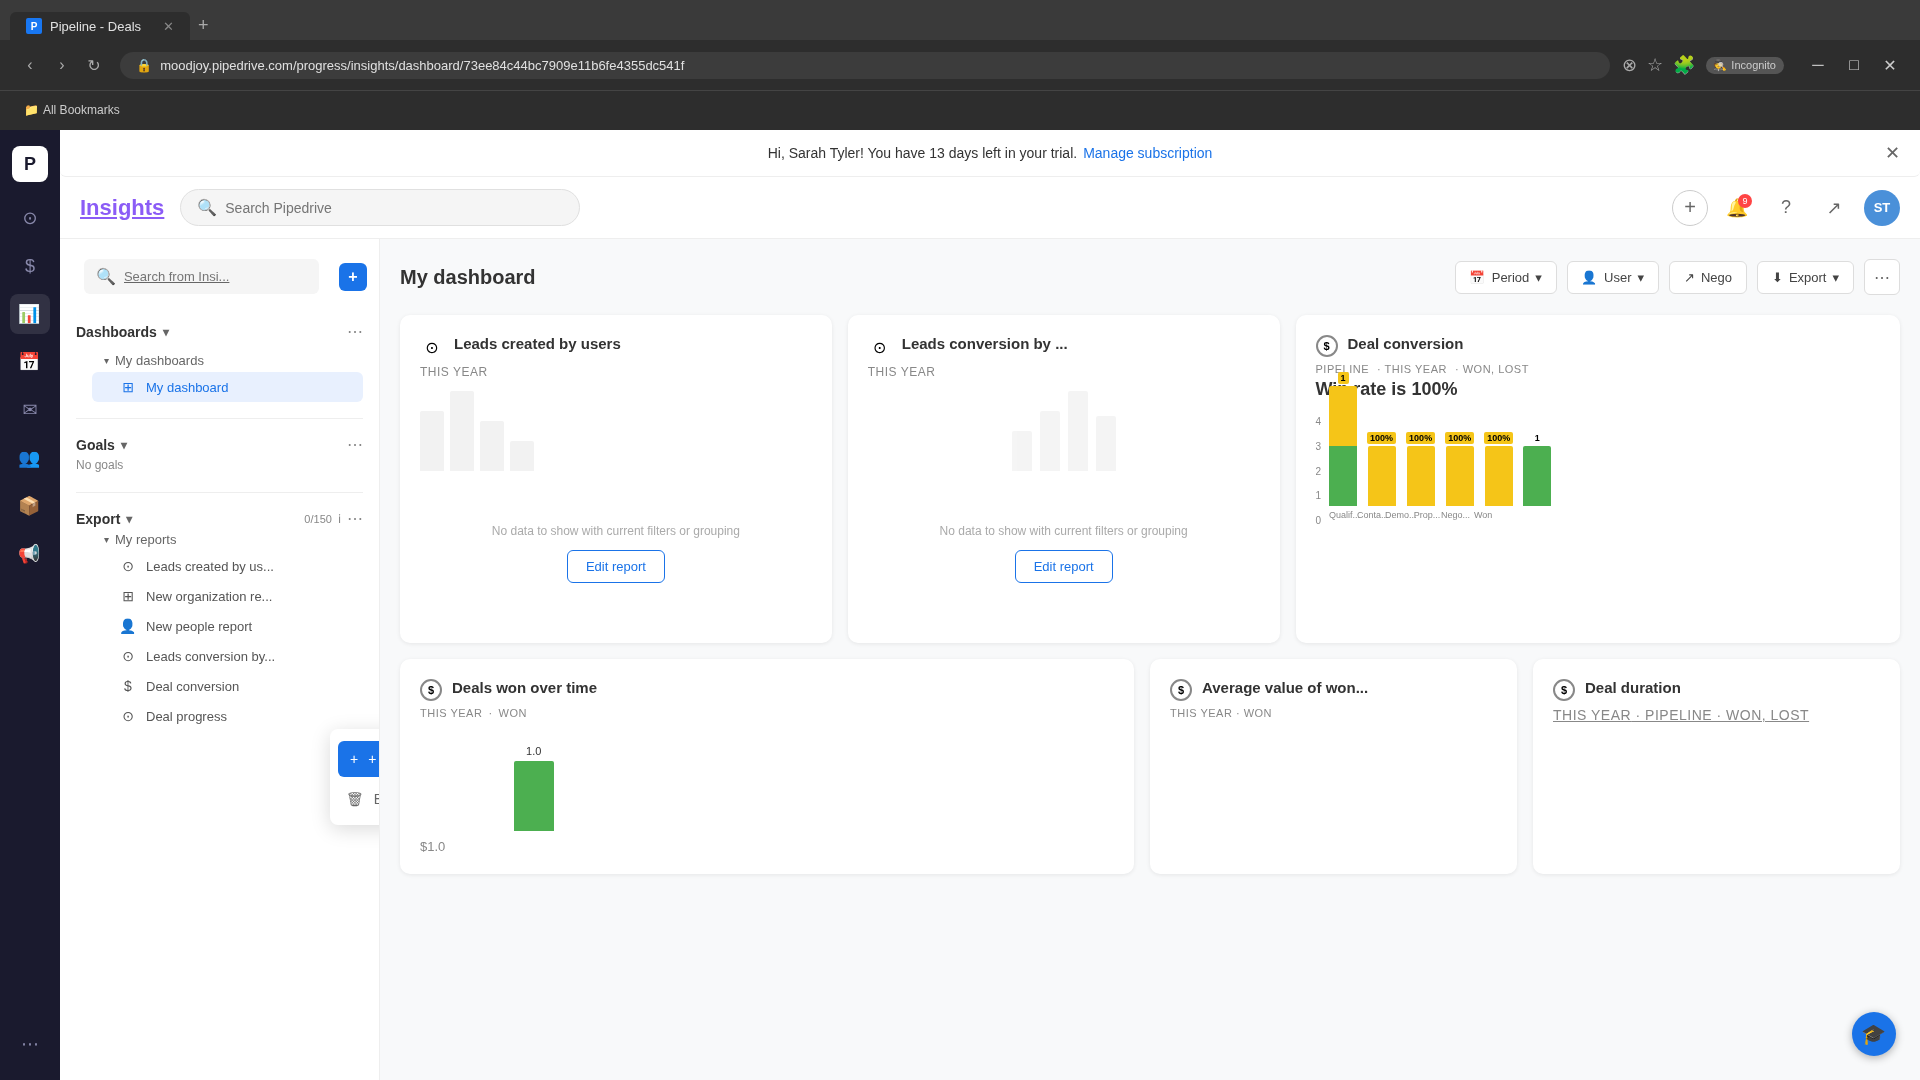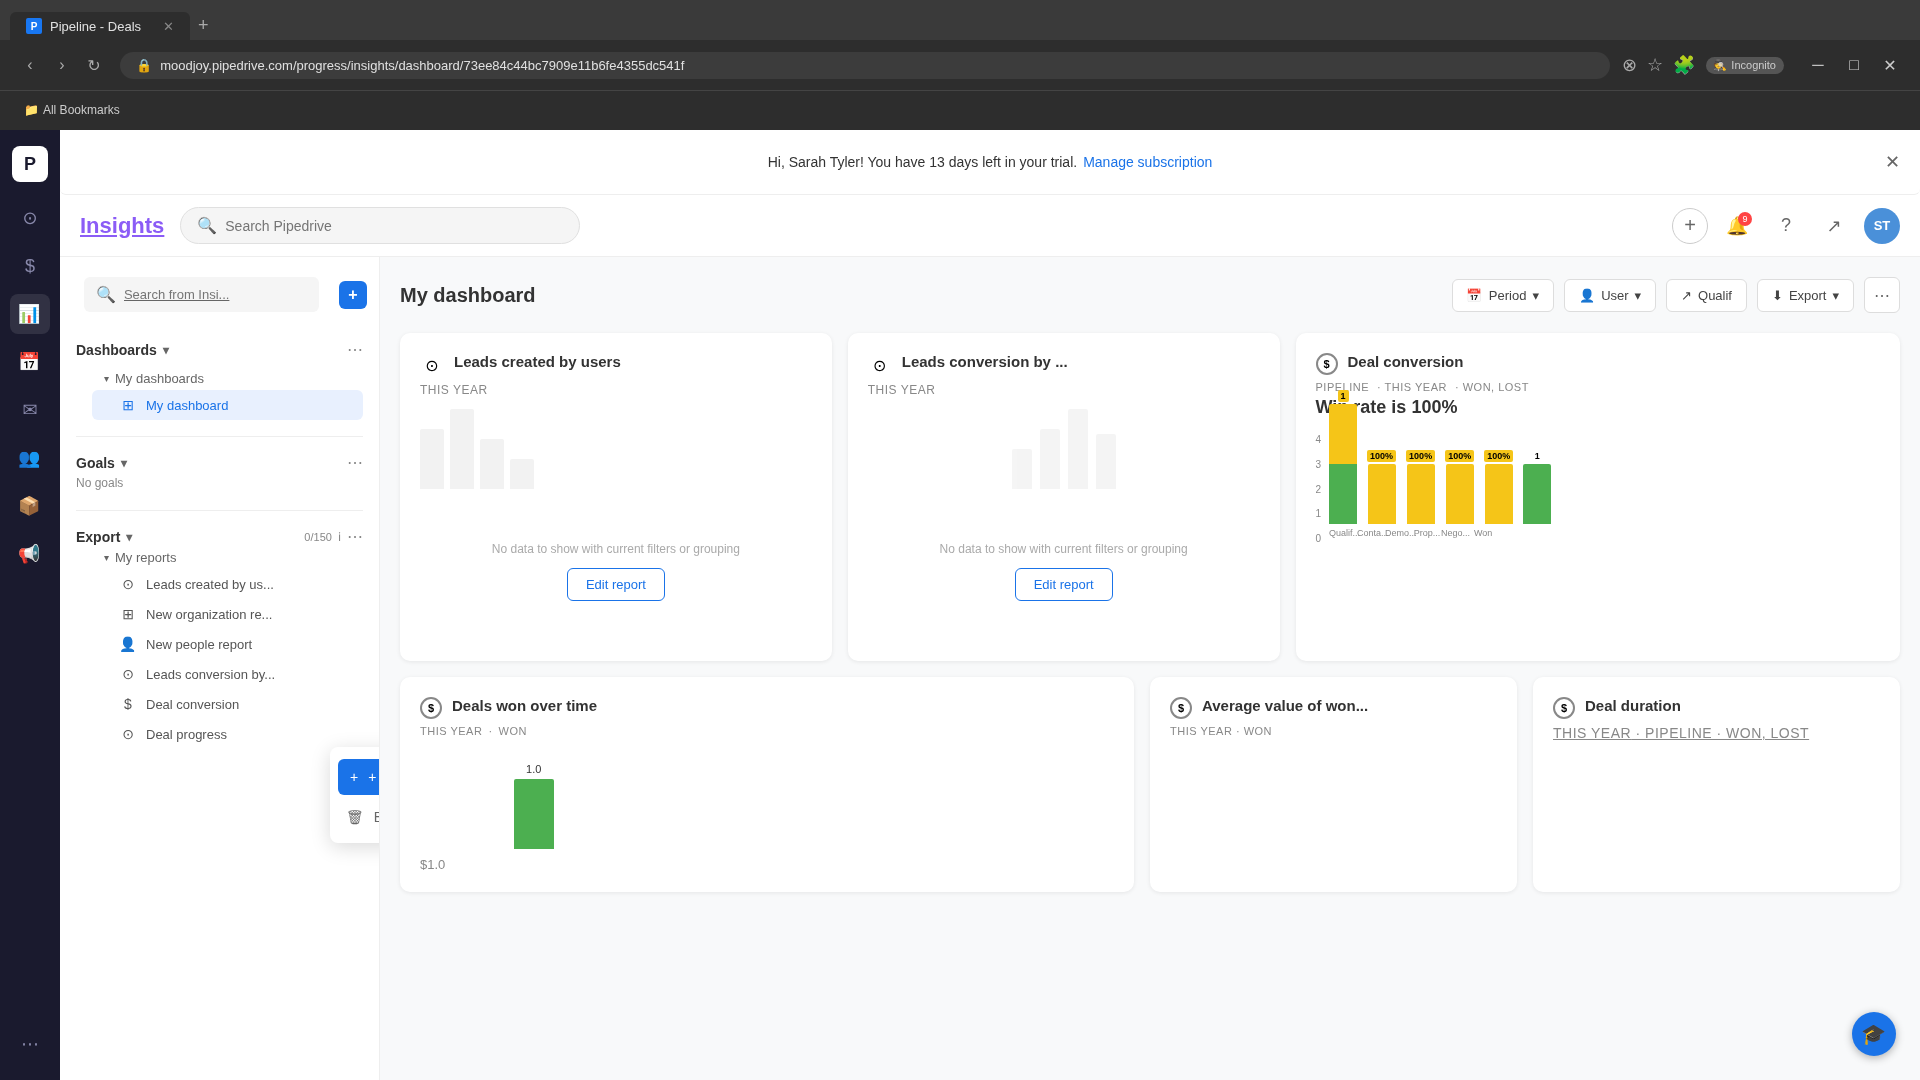--- a/index.html
+++ b/index.html
@@ -30,21 +30,21 @@
     
     .app-sidebar { width: 60px; background: #1a1a2e; display: flex; flex-direction: column; align-items: center; padding: 16px 0; gap: 8px; }
     .app-logo { width: 36px; height: 36px; background: #fff; border-radius: 8px; display: flex; align-items: center; justify-content: center; margin-bottom: 8px; }
     .app-logo span { font-size: 18px; font-weight: bold; color: #1a1a2e; }
     .nav-icon { width: 40px; height: 40px; border-radius: 8px; display: flex; align-items: center; justify-content: center; cursor: pointer; color: #8888aa; font-size: 18px; }
     .nav-icon:hover, .nav-icon.active { background: rgba(255,255,255,0.1); color: #fff; }
     .nav-icon.active { color: #fff; }
     .nav-icon-wrapper { position: relative; }
 
     
-    .notification-banner { background: #fff; border-bottom: 1px solid #eee; padding: 24px 20px; display: flex; align-items: center; justify-content: center; gap: 6px; font-size: 14px; color: #333; border-radius: 6px; }
+    .notification-banner { background: #fff; border-bottom: 1px solid #eee; padding: 15px 20px; display: flex; align-items: center; justify-content: center; gap: 6px; font-size: 14px; color: #333; border-radius: 6px; }
     .notification-banner a { color: #1a73e8; text-decoration: none; }
     .notification-banner .close-btn { position: absolute; right: 20px; color: #666; cursor: pointer; font-size: 18px; }
 
     
     .main-area { flex: 1; display: flex; flex-direction: column; overflow: hidden; }
 
     
     .app-header { display: flex; align-items: center; padding: 12px 20px; border-bottom: 1px solid #eee; gap: 16px; background: #fff; }
     .header-title { font-size: 22px; font-weight: 600; color: #8b5cf6; text-decoration: underline; }
     .search-bar { flex: 1; max-width: 400px; background: #f5f5f5; border-radius: 20px; padding: 8px 16px; display: flex; align-items: center; gap: 8px; border: 1px solid #e0e0e0; }
@@ -325,21 +325,21 @@
               <span>Period</span>
               <span>▾</span>
             </button>
             <button class="action-btn">
               <span>👤</span>
               <span>User</span>
               <span>▾</span>
             </button>
             <button class="action-btn">
               <span>↗</span>
-              <span>Qualif</span>
+              <span>Nego</span>
             </button>
             <button class="action-btn">
               <span>⬇</span>
               <span>Export</span>
               <span>▾</span>
             </button>
             <div class="more-btn">⋯</div>
           </div>
         </div>
 

